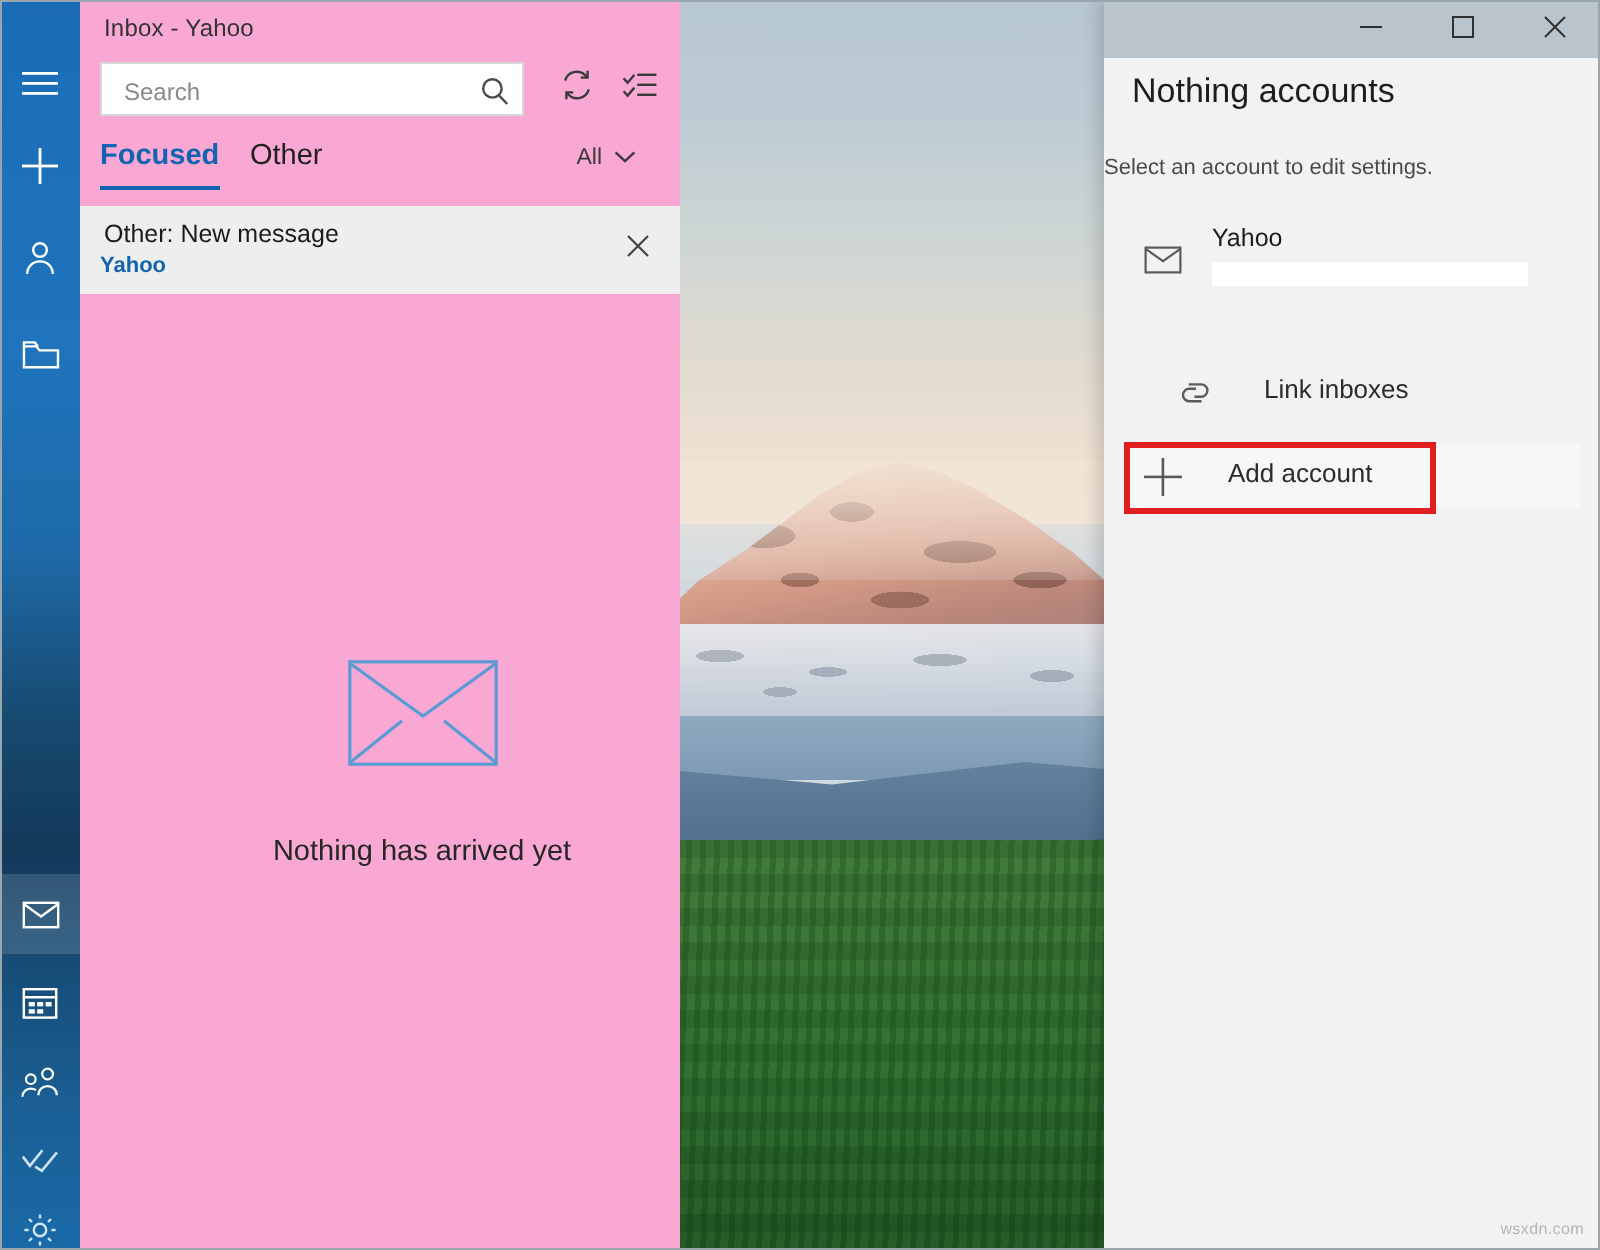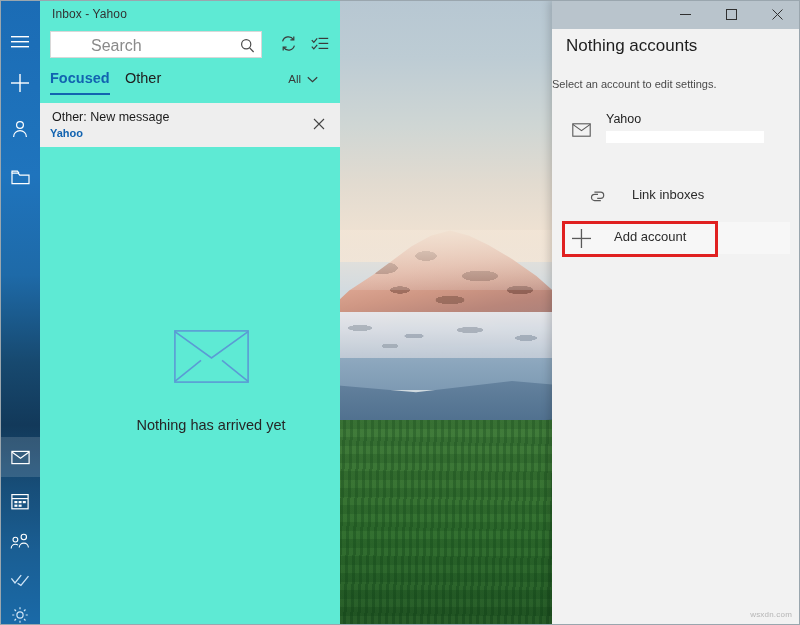--- a/index.html
+++ b/index.html
@@ -118,21 +118,21 @@
   }
   .trail {
     position: absolute; left: 150px; top: 585px; width: 180px; height: 40px;
     background: linear-gradient(180deg, rgba(196,184,150,.0), rgba(196,184,150,.75));
     clip-path: polygon(40% 0%, 58% 0%, 86% 100%, 10% 100%);
   }
 
   
   #mail-pane {
     position: absolute; left: 0; top: 0; width: 340px; height: 625px;
-    background: #5eead4;
+    background: #f9a8d4;
     overflow: hidden;
   }
   #rail {
     position: absolute; left: 0; top: 0; width: 40px; height: 625px;
     background: linear-gradient(180deg, #1b6cb5 0%, #1f74bd 28%, #1e6aa8 44%, #17496f 58%, #12395a 68%, #174e79 78%, #1a5e93 88%, #1a6aa8 100%);
   }
   .rail-btn {
     position: absolute; left: 0; width: 40px; height: 40px;
     display: flex; align-items: center; justify-content: center;
   }
@@ -148,21 +148,21 @@
     position: absolute; left: 50px; top: 31px; width: 282px; height: 27px;
   }
   #search-box {
     position: absolute; left: 0; top: 0; width: 212px; height: 27px;
     border: 1px solid #d8d8d8; background: #fff;
     box-sizing: border-box;
   }
   #search-input {
     position: absolute; left: 9px; top: 0; width: 170px; height: 25px;
     border: 0; outline: none; background: transparent;
-    font-family: "Liberation Sans", sans-serif; font-size: 16px; color: #333; margin-left: 29px;
+    font-family: "Liberation Sans", sans-serif; font-size: 12px; color: #333;
   }
   #search-input::placeholder { color: #8a8a8a; }
   #search-icon-btn {
     position: absolute; right: 4px; top: 3px; width: 20px; height: 20px;
     display: flex; align-items: center; justify-content: center;
   }
   .tool-btn {
     position: absolute; top: 2px; width: 24px; height: 24px;
     display: flex; align-items: center; justify-content: center;
   }

